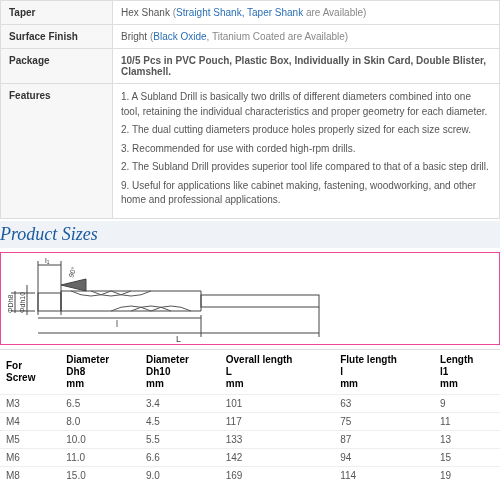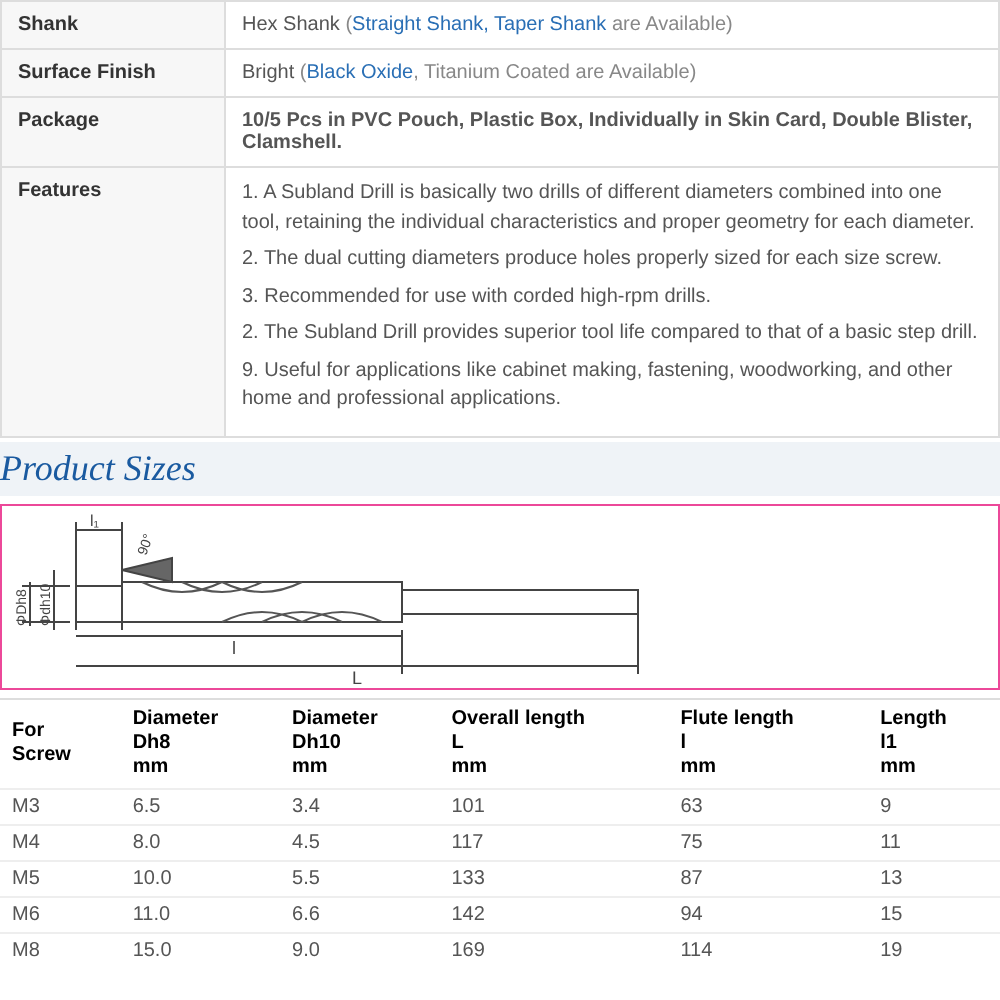--- a/index.html
+++ b/index.html
@@ -16,21 +16,21 @@
   .size td{padding:3px 6px;border-top:1px solid #eee;color:#555}
   .sub{display:block;font-weight:bold}
   svg{display:block}
 </style>
 </head>
 <body>
 
 <table class="spec">
   <tbody>
   <tr>
-    <td class="l">Shank</td>
+    <td class="l">Taper</td>
     <td>
       <span>Hex Shank</span>
       <span class="paren"> (<span class="lnk">Straight Shank, Taper Shank</span><span> are Available</span>)</span>
     </td>
   </tr>
   <tr>
     <td class="l">Surface Finish</td>
     <td>
       <span>Bright</span>
       <span class="paren"> (<span class="lnk">Black Oxide</span><span>, Titanium Coated are Available</span>)</span>

